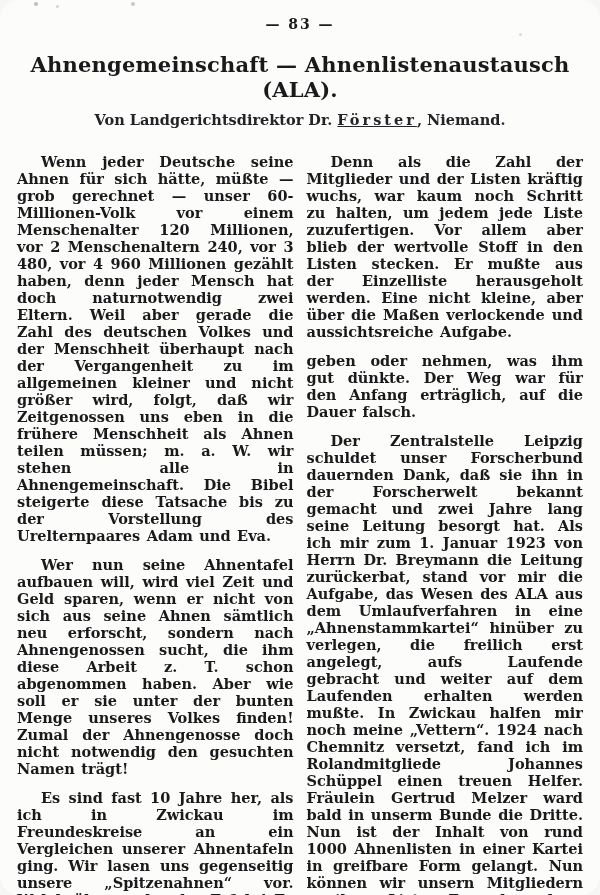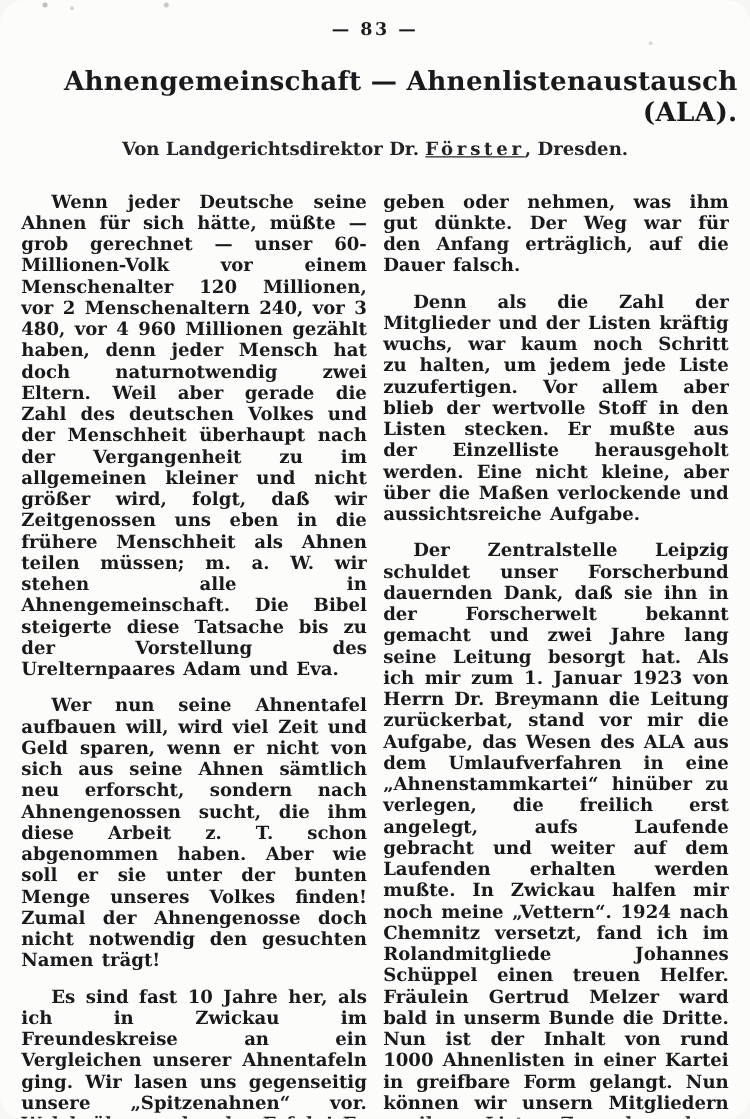--- a/index.html
+++ b/index.html
@@ -29,21 +29,21 @@
   .a4 { left: 519px; top: 33px; width: 3px; height: 3px; opacity: .30; }
   .pagenum {
     padding-top: 16px;
     text-align: center;
     font-size: 14px;
     font-weight: bold;
     letter-spacing: 2px;
   }
   .title {
     margin: 20px 10px 0;
-    text-align: right;
+    text-align: center;
     font-size: 21px;
     font-weight: bold;
     letter-spacing: 0.2px;
   }
   .byline {
     margin-top: 9px;
     text-align: center;
     font-size: 14.5px;
     font-weight: bold;
     color: #232427;
@@ -72,27 +72,27 @@
 <div class="page">
   <div class="artifact a1"></div>
   <div class="artifact a2"></div>
   <div class="artifact a3"></div>
   <div class="artifact a4"></div>
 
   <div class="pagenum">— 83 —</div>
 
   <h1 class="title">Ahnengemeinschaft — Ahnenlistenaustausch (ALA).</h1>
 
-  <div class="byline"><span>Von Landgerichtsdirektor Dr. </span><span class="spaced">Förster</span><span>, Dresden.</span></div>
+  <div class="byline"><span>Von Landgerichtsdirektor Dr. </span><span class="spaced">Förster</span><span>, Niemand.</span></div>
 
   <div class="columns">
     <div class="col">
       <p class="para">Wenn jeder Deutsche seine Ahnen für sich hätte, müßte — grob gerechnet — unser 60-Millionen-Volk vor einem Menschenalter 120 Millionen, vor 2 Menschenaltern 240, vor 3 480, vor 4 960 Millionen gezählt haben, denn jeder Mensch hat doch naturnotwendig zwei Eltern. Weil aber gerade die Zahl des deutschen Volkes und der Menschheit überhaupt nach der Vergangenheit zu im allgemeinen kleiner und nicht größer wird, folgt, daß wir Zeitgenossen uns eben in die frühere Menschheit als Ahnen teilen müssen; m. a. W. wir stehen alle in Ahnengemeinschaft. Die Bibel steigerte diese Tatsache bis zu der Vorstellung des Urelternpaares Adam und Eva.</p>
       <p class="para">Wer nun seine Ahnentafel aufbauen will, wird viel Zeit und Geld sparen, wenn er nicht von sich aus seine Ahnen sämtlich neu erforscht, sondern nach Ahnengenossen sucht, die ihm diese Arbeit z. T. schon abgenommen haben. Aber wie soll er sie unter der bunten Menge unseres Volkes finden! Zumal der Ahnengenosse doch nicht notwendig den gesuchten Namen trägt!</p>
       <p class="para">Es sind fast 10 Jahre her, als ich in Zwickau im Freundeskreise an ein Vergleichen unserer Ahnentafeln ging. Wir lasen uns gegenseitig unsere „Spitzenahnen“ vor. Welch überraschender Erfolg! Es trat vielfach Ahnengemeinschaft hervor und wir waren Vettern, ohne es geahnt zu haben. Das Beispiel machte Mut. In der Februarnummer der Familiengeschichtlichen Blätter 1921 wagte ich es, zur Gründung eines Forscherbundes aufzurufen. Der Weg war: Jeder sollte seine Ahnentafel in der handlicheren Form einer Ahnenliste einsenden; die Listen wurden paketweise unter den Mitgliedern herumgegeben („Umläufe“); jeder mochte</p>
     </div>
     <div class="col">
+      <p class="para">Denn als die Zahl der Mitglieder und der Listen kräftig wuchs, war kaum noch Schritt zu halten, um jedem jede Liste zuzufertigen. Vor allem aber blieb der wertvolle Stoff in den Listen stecken. Er mußte aus der Einzelliste herausgeholt werden. Eine nicht kleine, aber über die Maßen verlockende und aussichtsreiche Aufgabe.</p>
       <p class="para noindent">geben oder nehmen, was ihm gut dünkte. Der Weg war für den Anfang erträglich, auf die Dauer falsch.</p>
-      <p class="para">Denn als die Zahl der Mitglieder und der Listen kräftig wuchs, war kaum noch Schritt zu halten, um jedem jede Liste zuzufertigen. Vor allem aber blieb der wertvolle Stoff in den Listen stecken. Er mußte aus der Einzelliste herausgeholt werden. Eine nicht kleine, aber über die Maßen verlockende und aussichtsreiche Aufgabe.</p>
       <p class="para">Der Zentralstelle Leipzig schuldet unser Forscherbund dauernden Dank, daß sie ihn in der Forscherwelt bekannt gemacht und zwei Jahre lang seine Leitung besorgt hat. Als ich mir zum 1. Januar 1923 von Herrn Dr. Breymann die Leitung zurückerbat, stand vor mir die Aufgabe, das Wesen des ALA aus dem Umlaufverfahren in eine „Ahnenstammkartei“ hinüber zu verlegen, die freilich erst angelegt, aufs Laufende gebracht und weiter auf dem Laufenden erhalten werden mußte. In Zwickau halfen mir noch meine „Vettern“. 1924 nach Chemnitz versetzt, fand ich im Rolandmitgliede Johannes Schüppel einen treuen Helfer. Fräulein Gertrud Melzer ward bald in unserm Bunde die Dritte. Nun ist der Inhalt von rund 1000 Ahnenlisten in einer Kartei in greifbare Form gelangt. Nun können wir unsern Mitgliedern zu ihren Listen Zuwachs geben, sobald es uns aus einer neuen Liste heraus möglich wird. Niemand braucht mehr zu fragen; der Inhalt der Liste ist ja Frage und zwar Dauerfrage. Die Antwort kommt oft erst nach Jahren. Und das Antworten, die Herstellung der Verbindung unter den Ahnengenossen besorgt die ALA-Leitung. Schweigt diese, so kann man getrost sagen: hier an diesem toten Punkte ist bis jetzt</p>
     </div>
   </div>
 </div>
 
 </body></html>

